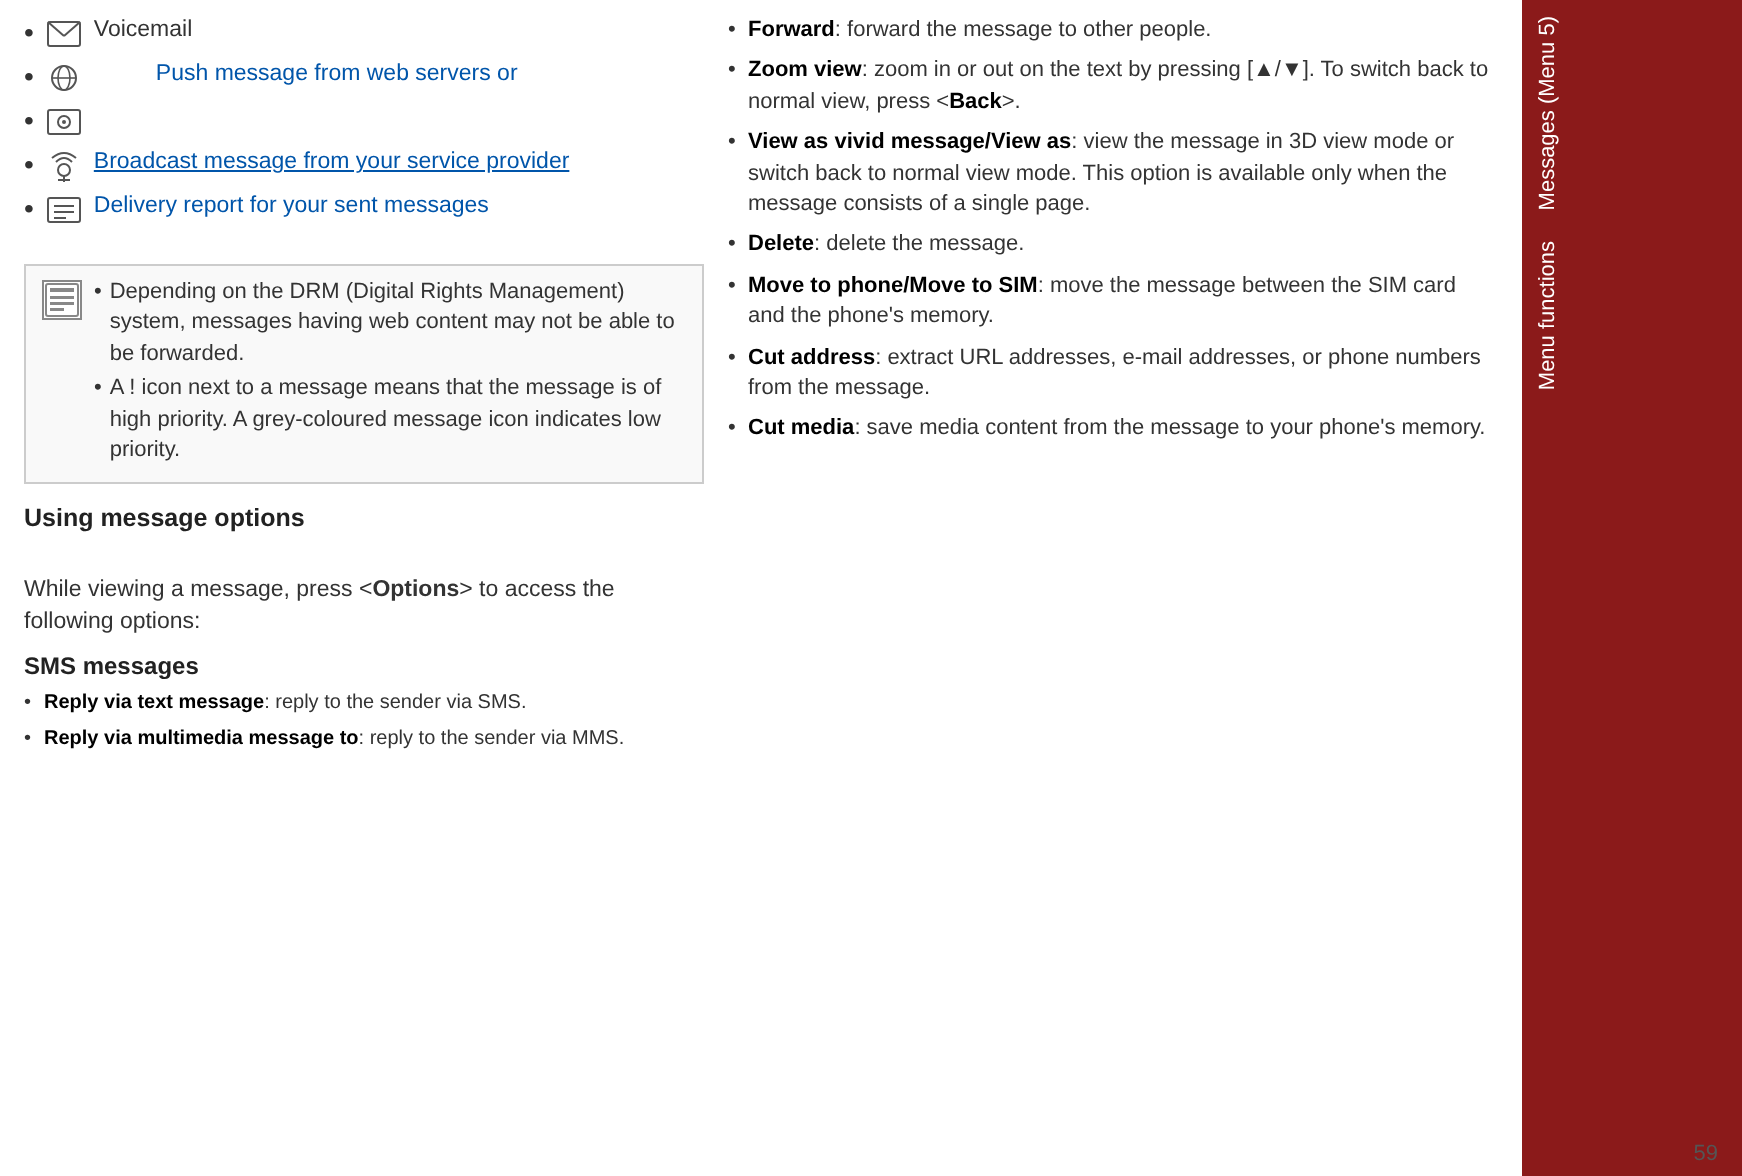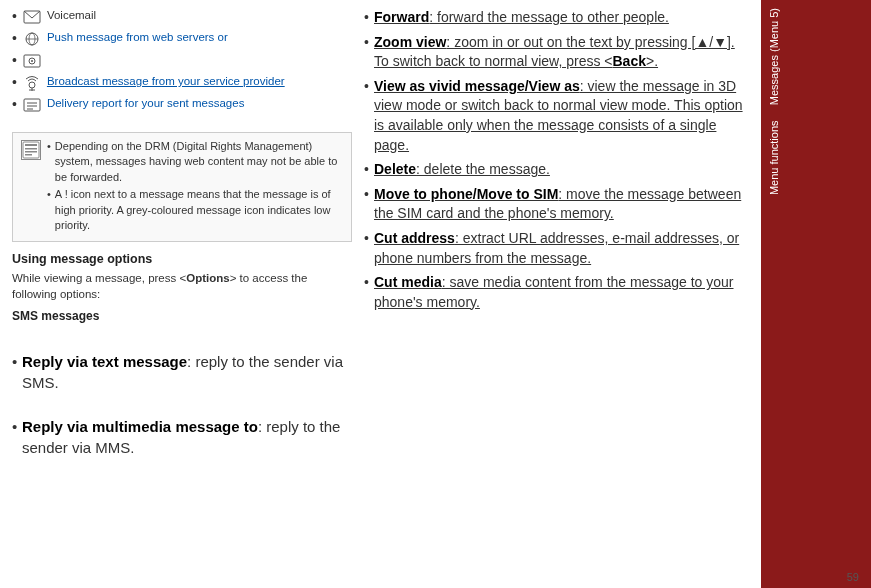--- a/index.html
+++ b/index.html
@@ -135,67 +135,66 @@
       font-weight: bold;
       color: #222;
       margin-bottom: 2px;
     }
 
     .section-body {
       font-size: 11.5px;
       color: #333;
       margin-bottom: 4px;
       line-height: 1.4;
+      margin-top: 17px;
     }
 
     .sub-heading {
       font-size: 12px;
       font-weight: bold;
       color: #222;
       margin-bottom: 3px;
     }
 
     .options-list {
       list-style: none;
       margin-bottom: 4px;
     }
 
     .options-list li {
-      font-size: 15px;
+      font-size: 10px;
       color: #333;
       margin-bottom: 4px;
       padding-left: 10px;
       position: relative;
       line-height: 1.4;
-      margin-top: 23px;
     }
 
     .options-list li::before {
       content: "•";
       position: absolute;
       left: 0;
     }
 
     .options-list li b {
       font-weight: bold;
       color: #000;
     }
 
     .right-options-list {
       list-style: none;
     }
 
     .right-options-list li {
-      font-size: 14px;
+      font-size: 11px;
       color: #333;
       margin-bottom: 5px;
       padding-left: 10px;
       position: relative;
       line-height: 1.4;
-      text-decoration: underline;
     }
 
     .right-options-list li::before {
       content: "•";
       position: absolute;
       left: 0;
     }
 
     .right-options-list li b {
       font-weight: bold;
@@ -235,21 +234,21 @@
 
       <li class="bullet-item">
         <span class="bullet-dot">•</span>
         <span class="bullet-icon">
           <svg width="18" height="14" viewBox="0 0 18 14">
             <circle cx="9" cy="7" r="6" fill="none" stroke="#555" stroke-width="1"></circle>
             <ellipse cx="9" cy="7" rx="3" ry="6" fill="none" stroke="#555" stroke-width="0.8"></ellipse>
             <line x1="3" y1="7" x2="15" y2="7" stroke="#555" stroke-width="0.8"></line>
           </svg>
         </span>
-        <span class="bullet-text highlight" style="color:#0055aa;">Push message from web servers or</span>
+        <span class="bullet-text highlight" style="color:#0055aa;margin-left:31px;">Push message from web servers or</span>
       </li>
 
       <li class="bullet-item">
         <span class="bullet-dot">•</span>
         <span class="bullet-icon">
           <svg width="18" height="14" viewBox="0 0 18 14">
             <rect x="1" y="1" width="16" height="12" rx="1" fill="none" stroke="#555" stroke-width="1"></rect>
             <circle cx="9" cy="7" r="3" fill="none" stroke="#555" stroke-width="1"></circle>
             <circle cx="9" cy="7" r="1" fill="#555"></circle>
           </svg>

